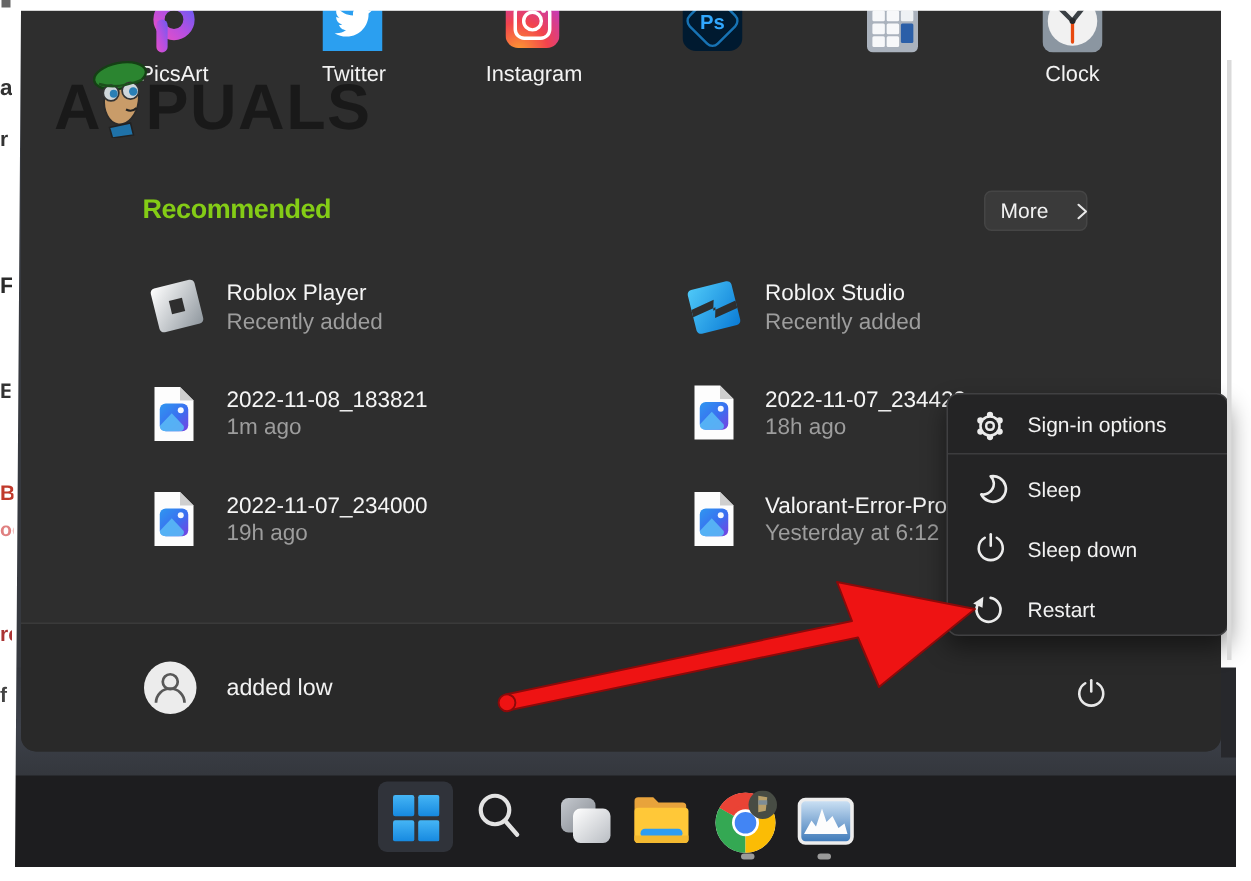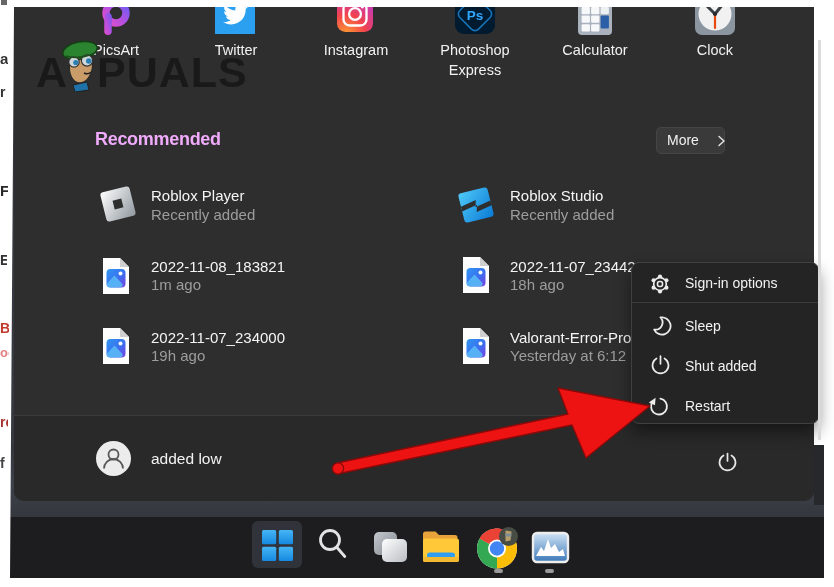--- a/index.html
+++ b/index.html
@@ -30,25 +30,23 @@
 <body>
   <div class="abs" id="shot">
     <div class="abs" id="deskband"></div>
     <div class="abs" style="left:804px;top:438px;width:10px;height:60px;background:#27282c;"></div>
     <div class="abs" id="taskbar"></div>
     <div class="abs" id="panel">
 
       <div class="abs applabel" style="left:42px;top:33px;">PicsArt</div>
       <div class="abs applabel" style="left:282px;top:33px;">Instagram</div>
       <div class="abs applabel" style="left:162px;top:33px;">Twitter</div>
-      <div class="abs applabel" style="left:401px;top:33px;">Photoshop<br>Express</div>
-      <div class="abs applabel" style="left:521px;top:33px;">Calculator</div>
       <div class="abs applabel" style="left:641px;top:33px;">Clock</div>
 
-      <div class="abs" style="left:81px;top:122px;color:#f0abfc;font-weight:bold;font-size:18px;letter-spacing:-0.3px;">Recommended</div>
+      <div class="abs" style="left:81px;top:122px;color:#84cc16;font-weight:bold;font-size:18px;letter-spacing:-0.3px;">Recommended</div>
 
       <div class="abs" style="left:642px;top:120px;width:69px;height:27px;background:#3a3a3a;border:1px solid #454545;border-radius:5px;box-sizing:border-box;">
         <span style="position:absolute;left:10px;top:4px;color:#f2f2f2;font-size:14px;">More</span>
         <svg style="position:absolute;left:60px;top:7px;" width="9" height="12" viewBox="0 0 9 12">
           <path d="M2 1.5 L7 6 L2 10.5" fill="none" stroke="#e8e8e8" stroke-width="1.4" stroke-linecap="round" stroke-linejoin="round"></path>
         </svg>
       </div>
 
       <div class="abs rowtitle" style="left:137px;top:180px;">Roblox Player</div>
       <div class="abs rowsub" style="left:137px;top:199px;">Recently added</div>
@@ -286,21 +284,21 @@
     <div class="fi" style="left:53px;top:11.5px;">Sign-in options</div>
     <div class="abs" style="left:0;top:39px;width:186px;height:1px;background:#3c3c3e;"></div>
     <svg class="abs" style="left:20px;top:52px;" width="20" height="21" viewBox="0 0 20 21">
       <path d="M8.5 2.5 A8.6 8.6 0 1 1 2.2 14.6 A7.2 7.2 0 0 0 8.5 2.5 Z" fill="none" stroke="#ececec" stroke-width="1.8" stroke-linejoin="round"></path>
     </svg>
     <div class="fi" style="left:53px;top:54.5px;">Sleep</div>
     <svg class="abs" style="left:18px;top:92px;" width="21" height="21" viewBox="0 0 21 21">
       <path d="M6.5 3.5 a8 8 0 1 0 8 0" fill="none" stroke="#ececec" stroke-width="1.7" stroke-linecap="round"></path>
       <line x1="10.5" y1="1.2" x2="10.5" y2="8.8" stroke="#ececec" stroke-width="1.7" stroke-linecap="round"></line>
     </svg>
-    <div class="fi" style="left:53px;top:94.5px;">Shut added</div>
+    <div class="fi" style="left:53px;top:94.5px;">Sleep down</div>
     <svg class="abs" style="left:16px;top:132px;" width="22" height="22" viewBox="0 0 22 22">
       <path d="M12.4 3.62 A8 8 0 1 1 3.75 8.12" fill="none" stroke="#ececec" stroke-width="1.8" stroke-linecap="round"></path>
       <path d="M0.8 7.4 L7.6 2.8 L7.0 10.2 Z" fill="#ececec"></path>
     </svg>
     <div class="fi" style="left:53px;top:134.5px;">Restart</div>
   </div>
 
   <svg class="abs" style="left:325px;top:380px;" width="335" height="105" viewBox="0 0 335 105">
     <path d="M12 94 L247 45 L261 78 L325 26 L233 8 L243 34 L12 83 Z" fill="#ee1313" stroke="#8a0a0a" stroke-width="1.3" stroke-linejoin="round"></path>
     <circle cx="13" cy="88.5" r="5.6" fill="#ee1313" stroke="#8a0a0a" stroke-width="1.3"></circle>

